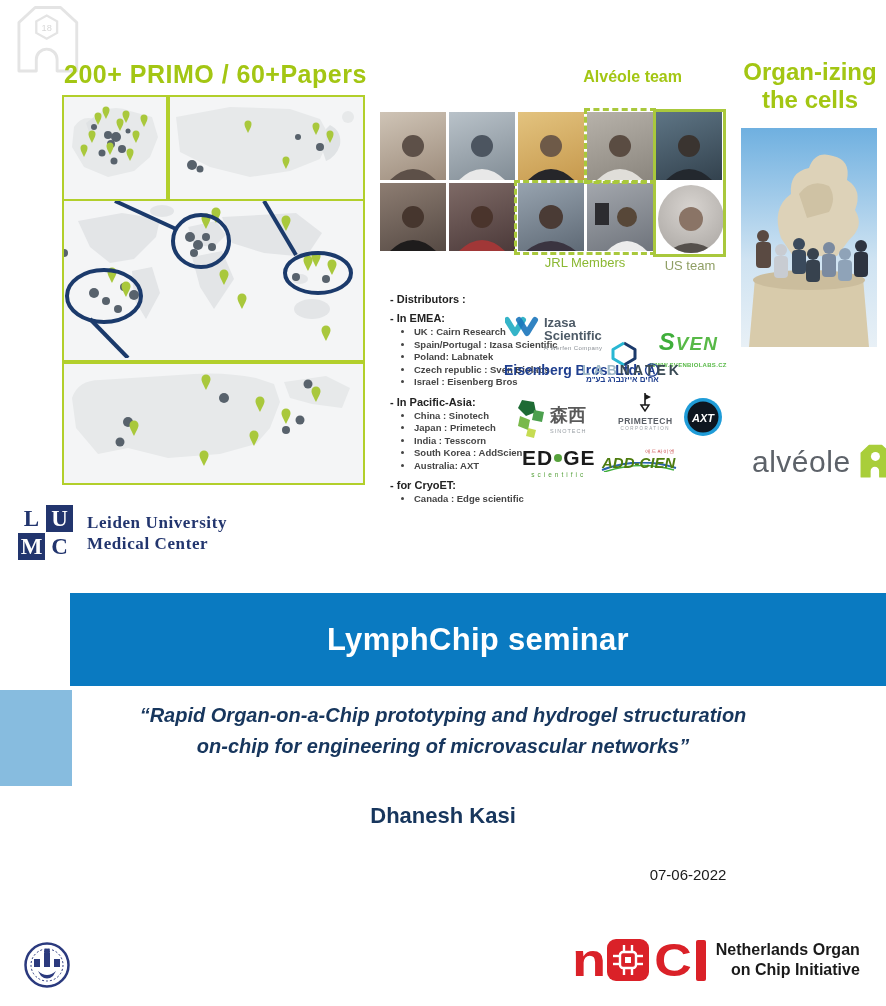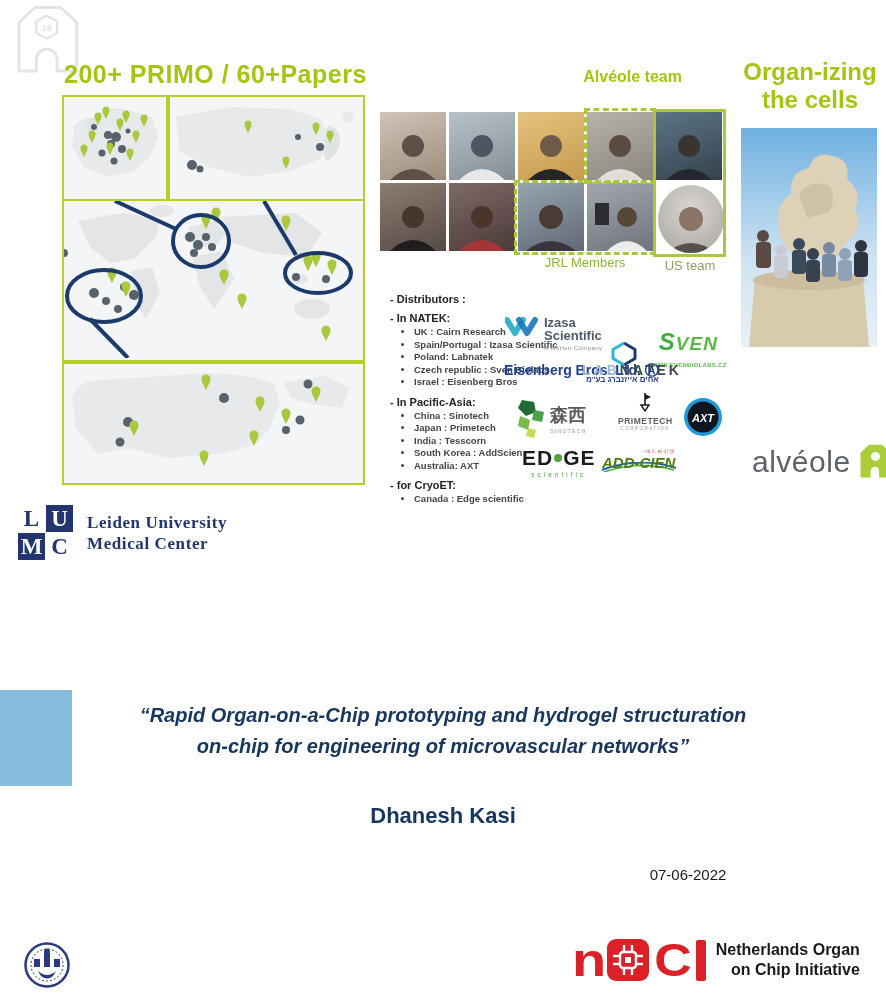--- a/index.html
+++ b/index.html
@@ -367,21 +367,21 @@
             <circle cx="120" cy="118" r="6"></circle>
             <rect x="113" y="124" width="14" height="25" rx="4"></rect>
           </g>
       </g>
     </svg>
   </div>
 
   <div id="dist" class="abs">
     <div class="dist-title">- Distributors :</div>
     <div id="dist-groups">
-        <div class="dist-header">- In NATEK:</div>
+        <div class="dist-header">- In EMEA:</div>
         <ul class="dist-list">
           <li>UK : Cairn Research</li>
           <li>Spain/Portugal : Izasa Scientific</li>
           <li>Poland: Labnatek</li>
           <li>Czech republic : Sven Biolabs</li>
           <li>Israel : Eisenberg Bros</li>
         </ul>
         <div class="dist-header">- In Pacific-Asia:</div>
         <ul class="dist-list">
           <li>China : Sinotech</li>
@@ -483,20 +483,23 @@
       <div class="lumc-cell cell-dark">U</div>
       <div class="lumc-cell cell-dark">M</div>
       <div class="lumc-cell cell-light">C</div>
     </div>
     <div id="lumc-name">
       <div>Leiden University</div>
       <div>Medical Center</div>
     </div>
   </div>
 
+  <div id="banner" class="abs">
+    <div id="banner-title">LymphChip seminar</div>
+  </div>
   <div id="blue-block" class="abs"></div>
   <div id="quote" class="abs">
     <div>“Rapid Organ-on-a-Chip prototyping and hydrogel structuration</div>
     <div>on-chip for engineering of microvascular networks”</div>
   </div>
   <div id="speaker" class="abs">Dhanesh Kasi</div>
   <div id="date" class="abs">07-06-2022</div>
 
   <svg id="seal" class="abs" width="48" height="48" viewBox="0 0 48 48">
     <circle cx="24" cy="24" r="21.5" fill="#fff" stroke="#2b3a7e" stroke-width="2.5"></circle>

